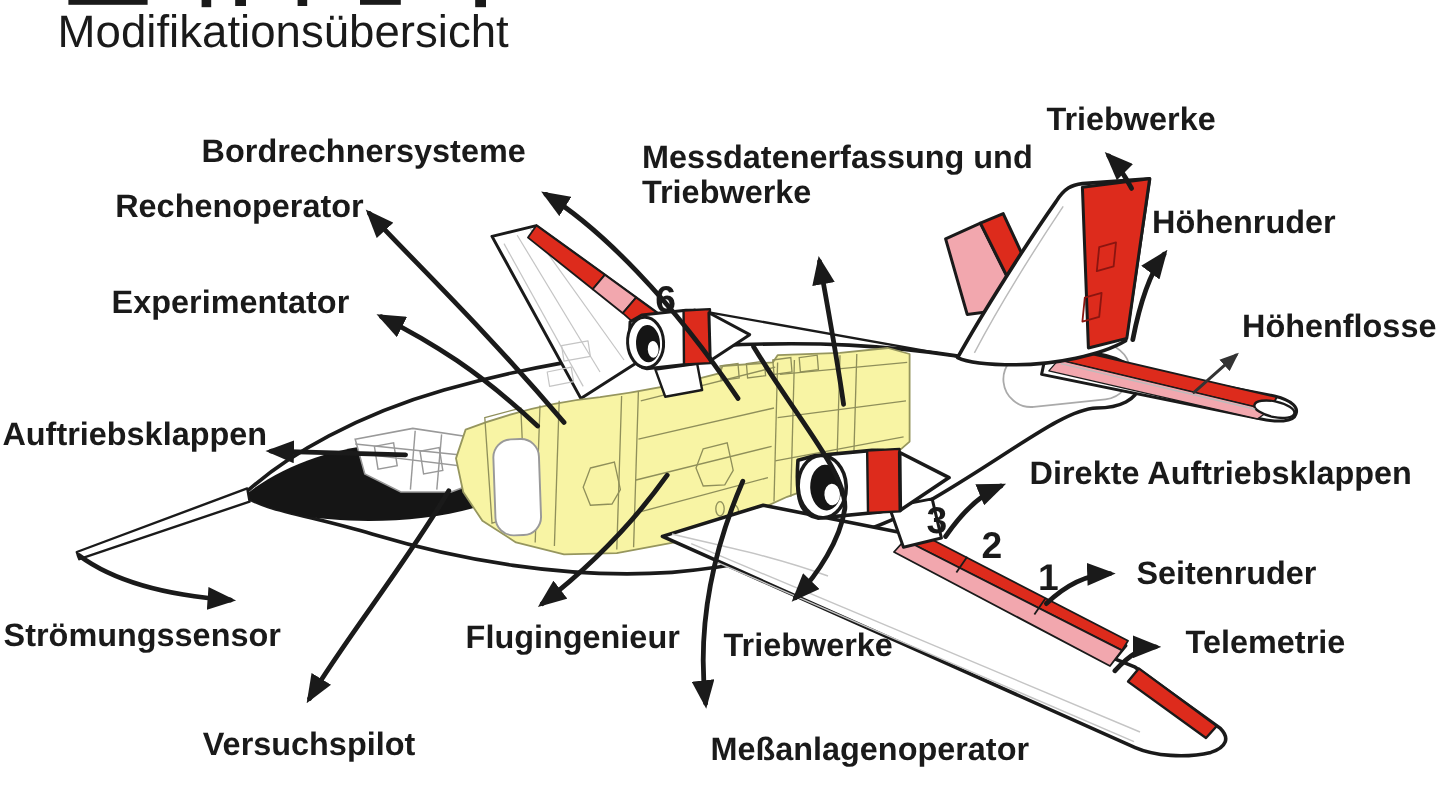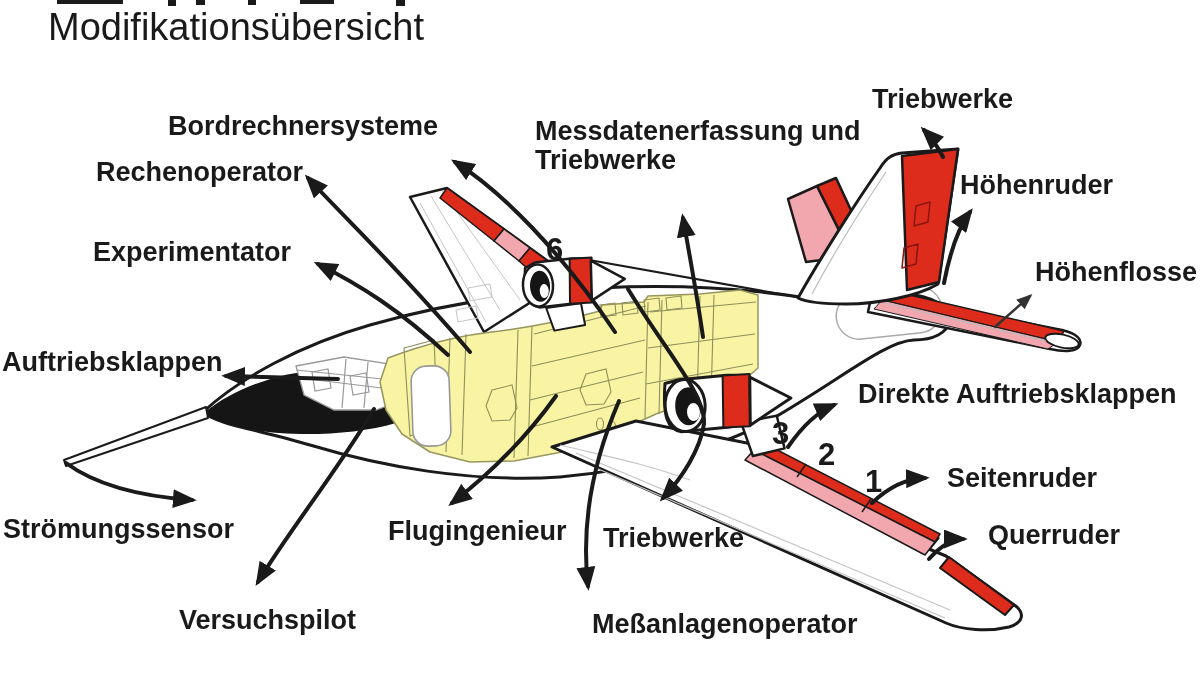--- a/index.html
+++ b/index.html
@@ -191,26 +191,26 @@
   <div class="lbl" style="left:535px;top:117px">
     <div>Messdatenerfassung und</div>
     <div>Triebwerke</div>
   </div>
   <div class="lbl" style="left:872px;top:85px">Triebwerke</div>
   <div class="lbl" style="left:960px;top:171px">Höhenruder</div>
   <div class="lbl" style="left:1035px;top:258px">Höhenflosse</div>
   <div class="lbl" style="left:93px;top:238px">Experimentator</div>
   <div class="lbl" style="left:2px;top:348px">Auftriebsklappen</div>
   <div class="lbl" style="left:3px;top:515px">Strömungssensor</div>
-  <div class="lbl" style="left:179px;top:606px">Versuchspilot</div>
+  <div class="lbl" style="left:169px;top:606px">Versuchspilot</div>
   <div class="lbl" style="left:388px;top:517px">Flugingenieur</div>
   <div class="lbl" style="left:603px;top:524px">Triebwerke</div>
   <div class="lbl" style="left:592px;top:610px">Meßanlagenoperator</div>
   <div class="lbl" style="left:858px;top:380px">Direkte Auftriebsklappen</div>
   <div class="lbl" style="left:947px;top:464px">Seitenruder</div>
-  <div class="lbl" style="left:988px;top:521px">Querruder</div>
+  <div class="lbl" style="left:988px;top:521px">Telemetrie</div>
 
   <div class="num" style="left:546px;top:232px">6</div>
   <div class="num" style="left:772px;top:416px">3</div>
   <div class="num" style="left:818px;top:437px">2</div>
   <div class="num" style="left:865px;top:464px">1</div>
 
 </div>
 
 </body></html>

